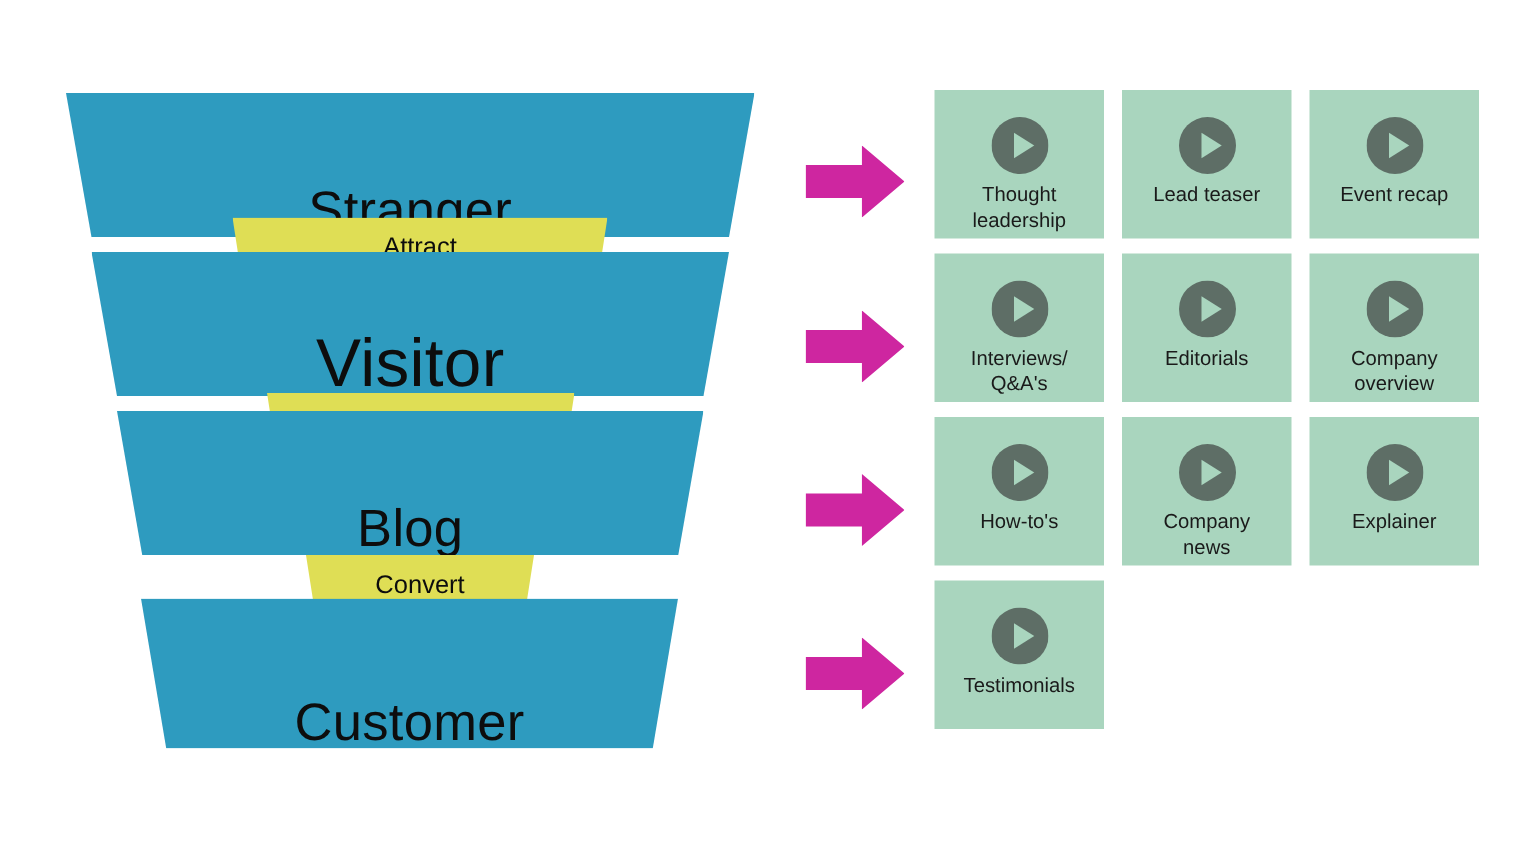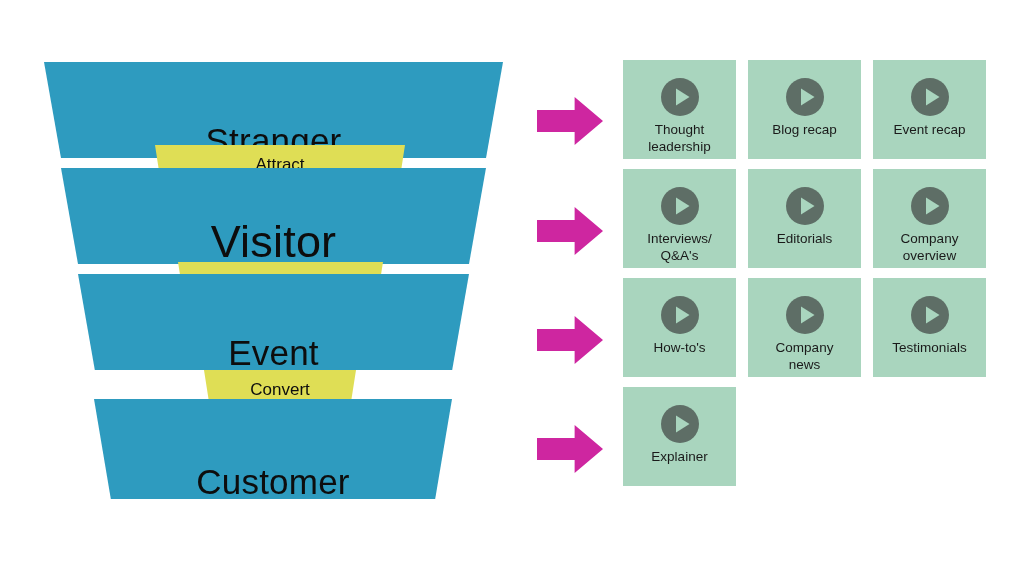--- a/index.html
+++ b/index.html
@@ -165,21 +165,21 @@
 
     <div class="funnel-stage stage-1">
       <span>Visitor</span>
     </div>
 
     <div class="funnel-band band-1">
       <span>Interest</span>
     </div>
 
     <div class="funnel-stage stage-2">
-      <span>Event</span>
+      <span>Blog</span>
     </div>
 
     <div class="funnel-band band-2">
       <span>Convert</span>
     </div>
 
     <div class="funnel-stage stage-3">
       <span>Customer</span>
     </div>
 
@@ -197,21 +197,21 @@
           <polygon points="15,10.5 28.5,19 15,27.5" fill="#a9d5be"></polygon>
         </svg>
         <div class="card-label">Thought
 leadership</div>
       </div>
       <div class="card">
         <svg class="play-icon" viewBox="0 0 38 38">
           <circle cx="19" cy="19" r="19" fill="#5e6e66"></circle>
           <polygon points="15,10.5 28.5,19 15,27.5" fill="#a9d5be"></polygon>
         </svg>
-        <div class="card-label">Blog recap</div>
+        <div class="card-label">Lead teaser</div>
       </div>
       <div class="card">
         <svg class="play-icon" viewBox="0 0 38 38">
           <circle cx="19" cy="19" r="19" fill="#5e6e66"></circle>
           <polygon points="15,10.5 28.5,19 15,27.5" fill="#a9d5be"></polygon>
         </svg>
         <div class="card-label">Event recap</div>
       </div>
       <div class="card">
         <svg class="play-icon" viewBox="0 0 38 38">
@@ -249,24 +249,24 @@
           <polygon points="15,10.5 28.5,19 15,27.5" fill="#a9d5be"></polygon>
         </svg>
         <div class="card-label">Company
 news</div>
       </div>
       <div class="card">
         <svg class="play-icon" viewBox="0 0 38 38">
           <circle cx="19" cy="19" r="19" fill="#5e6e66"></circle>
           <polygon points="15,10.5 28.5,19 15,27.5" fill="#a9d5be"></polygon>
         </svg>
+        <div class="card-label">Explainer</div>
+      </div>
+      <div class="card">
+        <svg class="play-icon" viewBox="0 0 38 38">
+          <circle cx="19" cy="19" r="19" fill="#5e6e66"></circle>
+          <polygon points="15,10.5 28.5,19 15,27.5" fill="#a9d5be"></polygon>
+        </svg>
         <div class="card-label">Testimonials</div>
       </div>
-      <div class="card">
-        <svg class="play-icon" viewBox="0 0 38 38">
-          <circle cx="19" cy="19" r="19" fill="#5e6e66"></circle>
-          <polygon points="15,10.5 28.5,19 15,27.5" fill="#a9d5be"></polygon>
-        </svg>
-        <div class="card-label">Explainer</div>
-      </div>
     </div>
 
 </div>
 
 </body></html>

